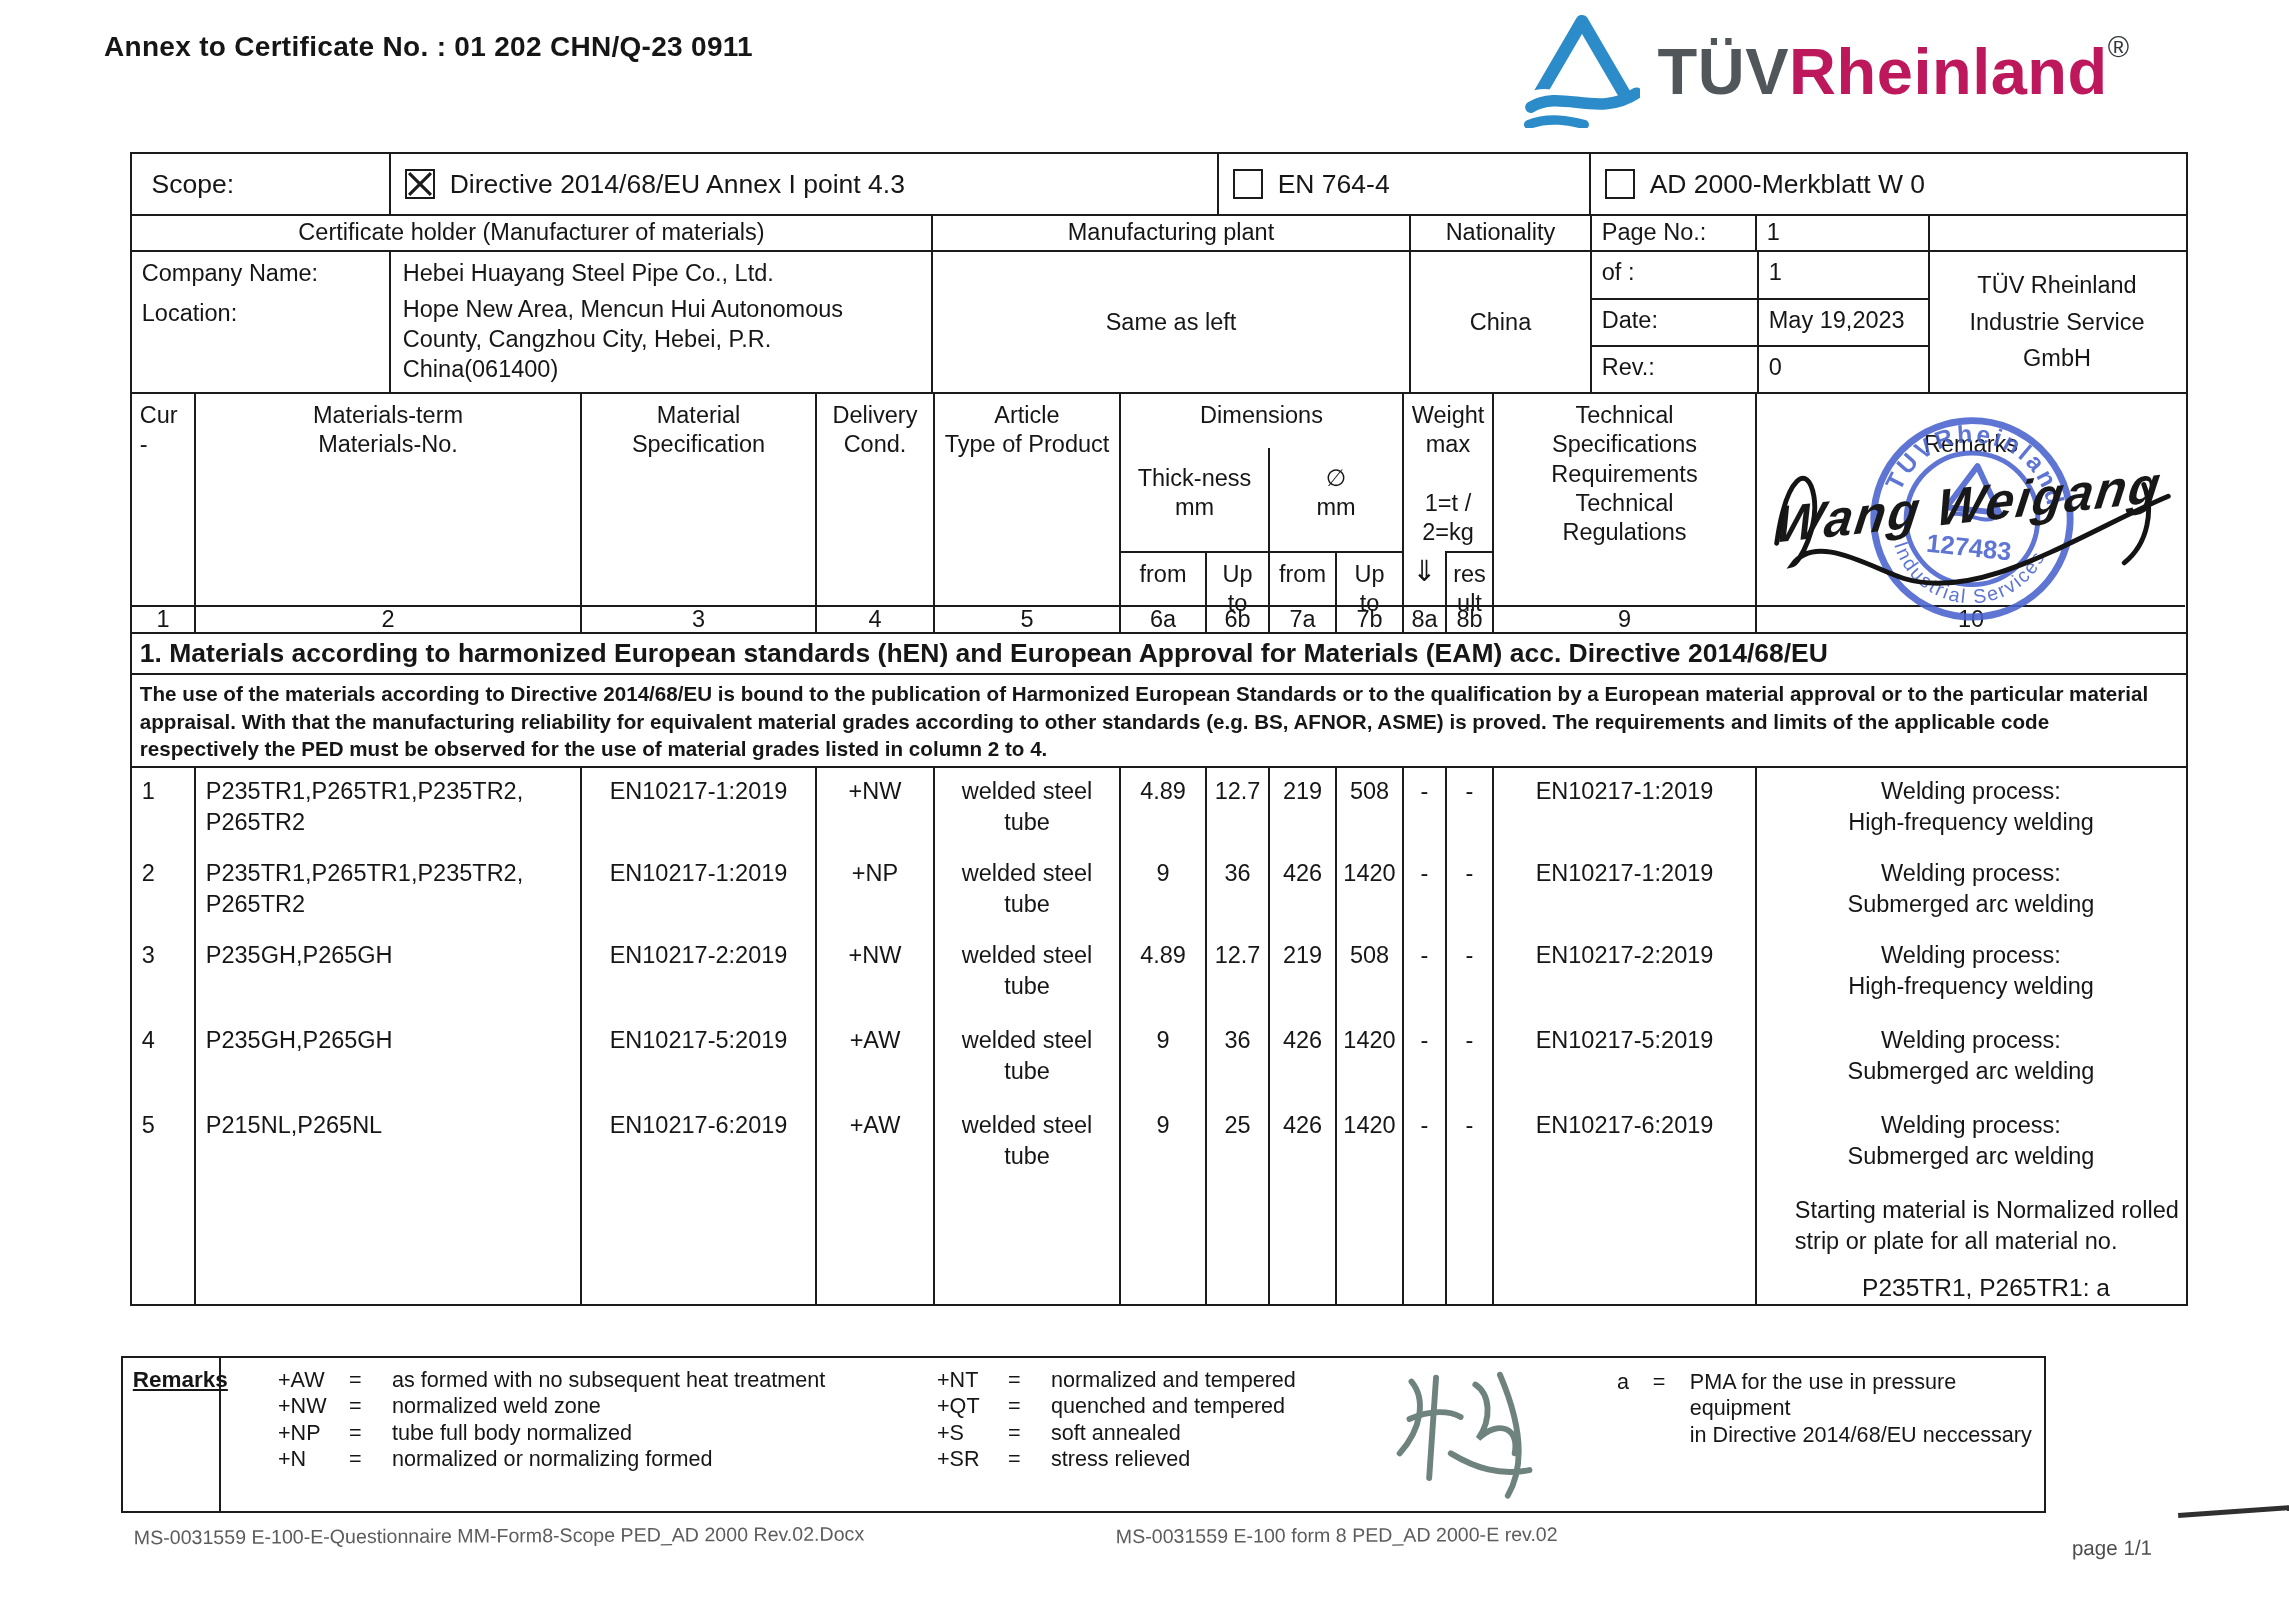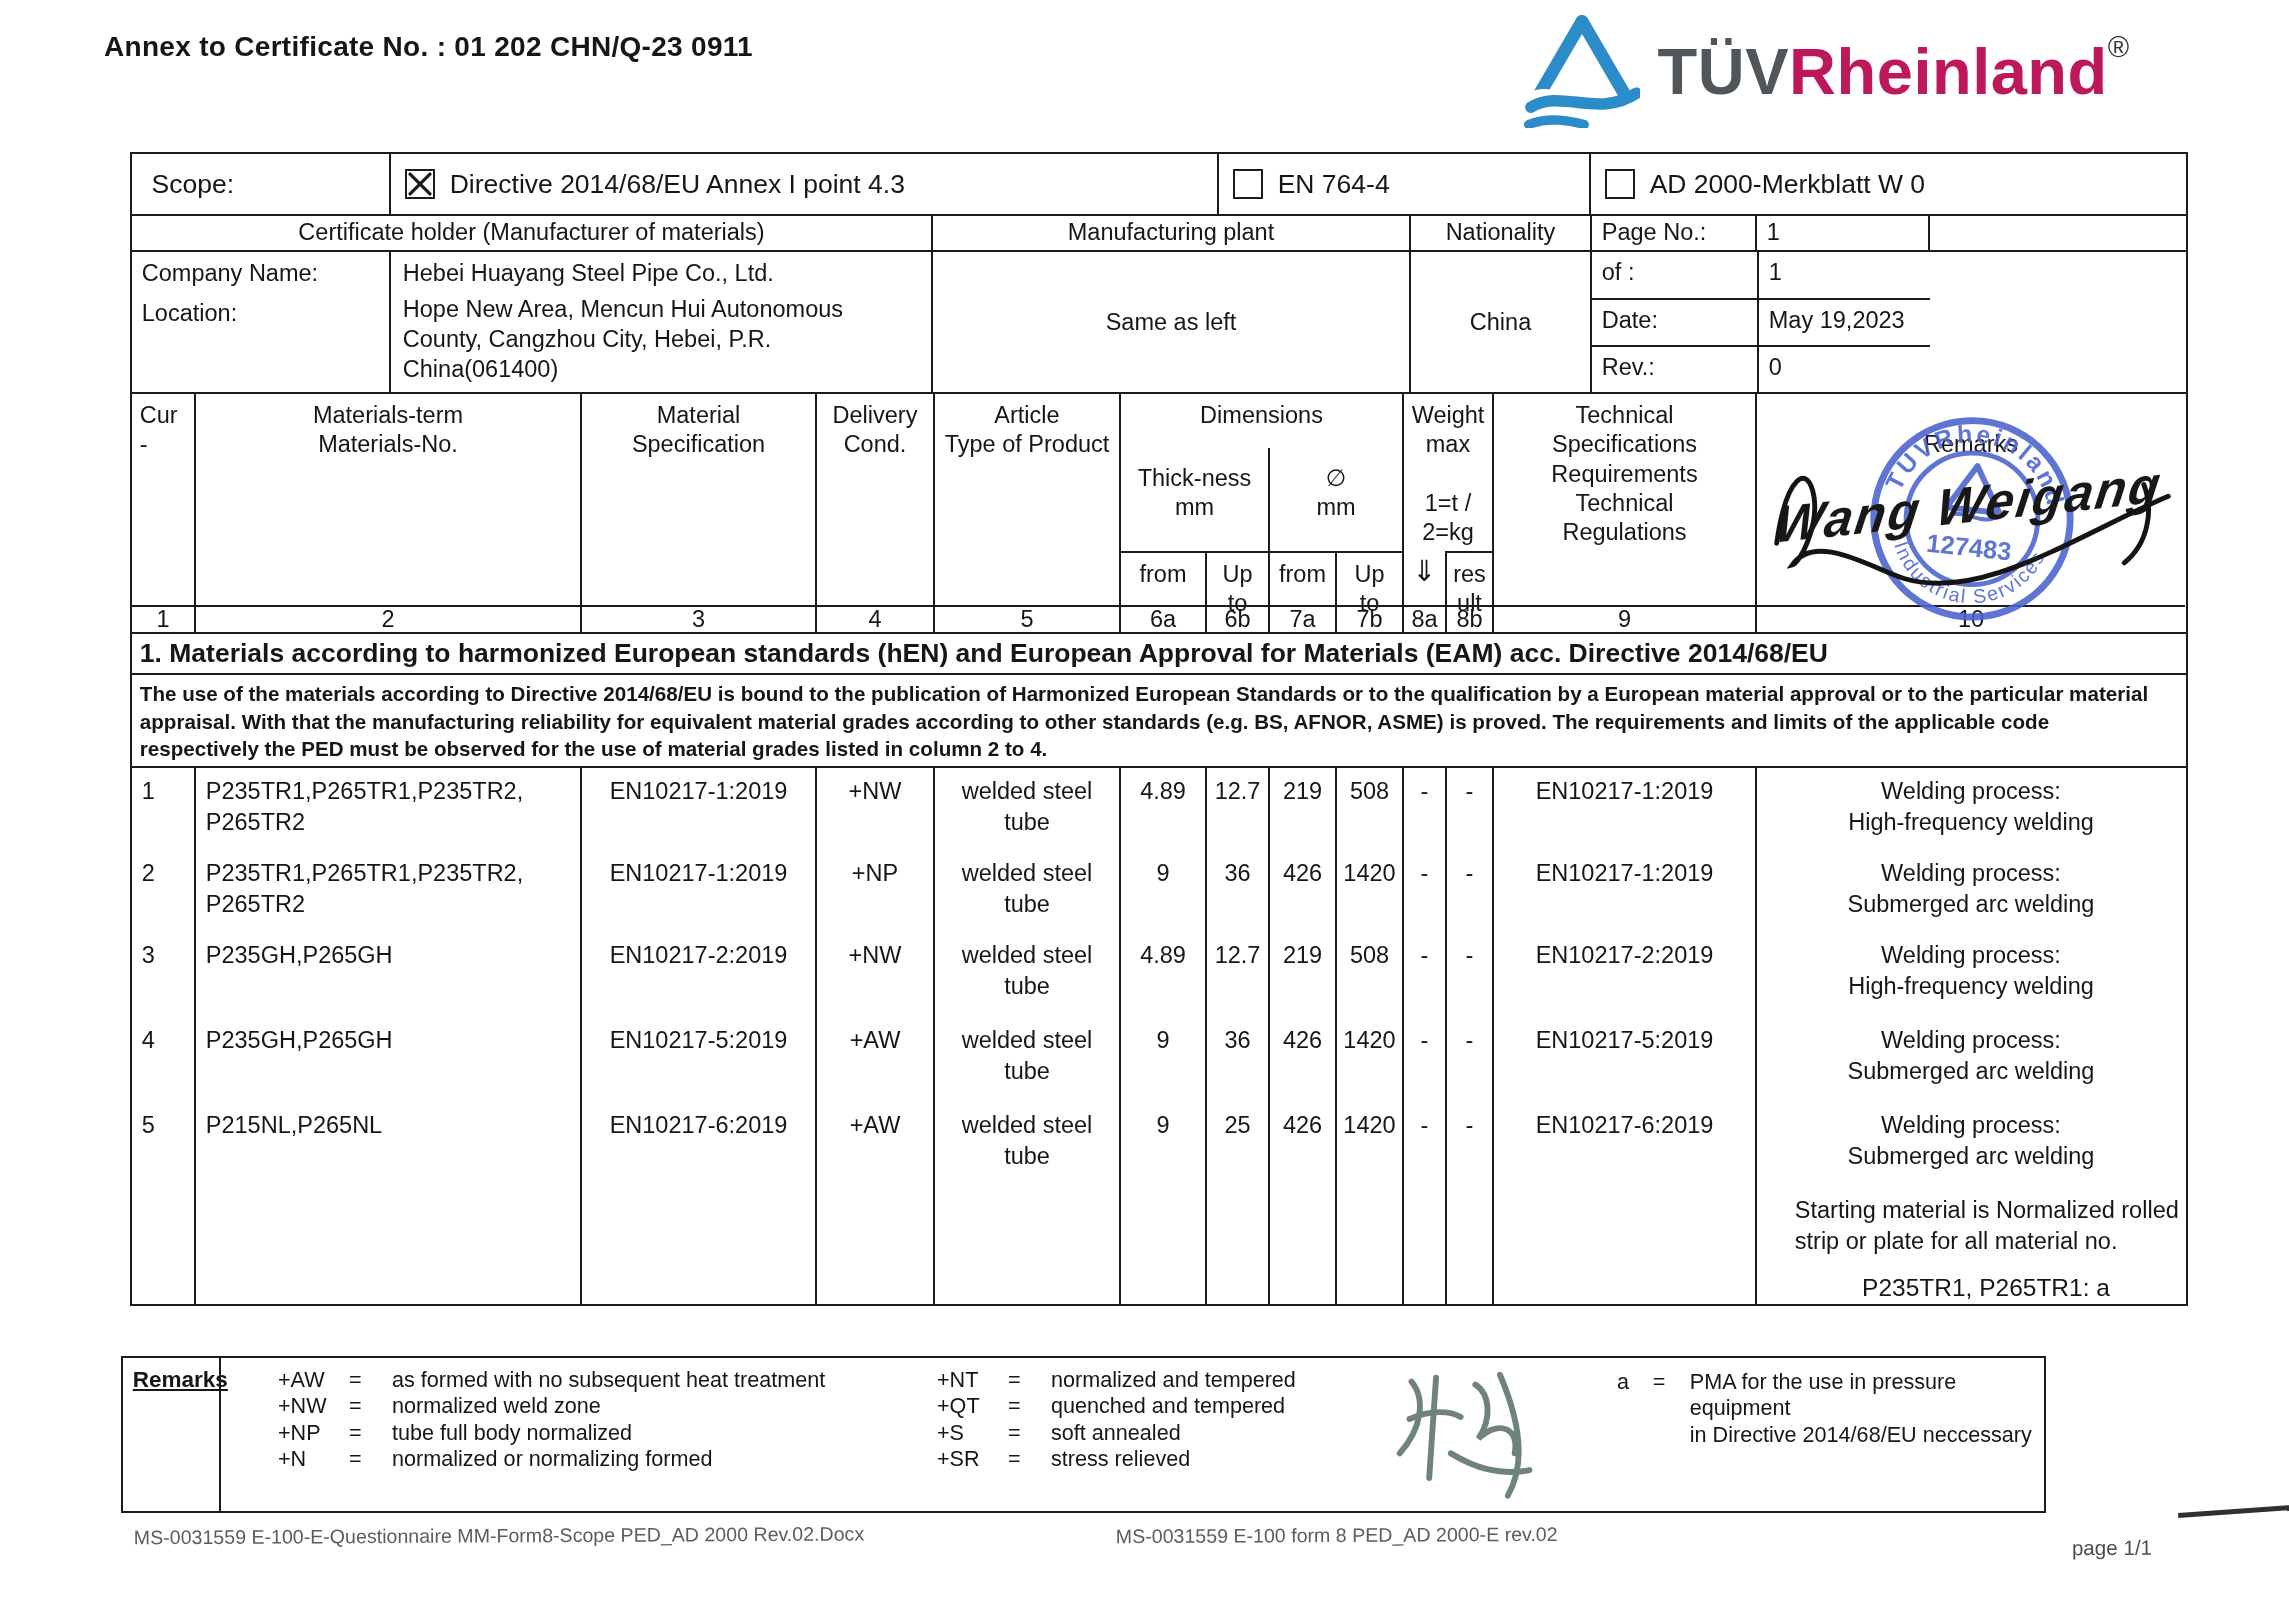--- a/index.html
+++ b/index.html
@@ -172,20 +172,23 @@
       <div class="cell-l" style="padding:0;">
         <div class="nested">
           <div>of :</div>
           <div class="cell-l">1</div>
           <div class="bt">Date:</div>
           <div class="cell-l bt">May 19,2023</div>
           <div class="bt">Rev.:</div>
           <div class="cell-l bt">0</div>
         </div>
       </div>
+      <div class="issuer cell-l">TÜV Rheinland
+Industrie Service
+GmbH</div>
     </div>
 
     <div class="thead band">
       <div class="hc nl tl" style="grid-area:1/1/4/2">Cur
 -</div>
       <div class="hc" style="grid-area:1/2/4/3">Materials-term
 Materials-No.</div>
       <div class="hc" style="grid-area:1/3/4/4">Material
 Specification</div>
       <div class="hc" style="grid-area:1/4/4/5">Delivery

